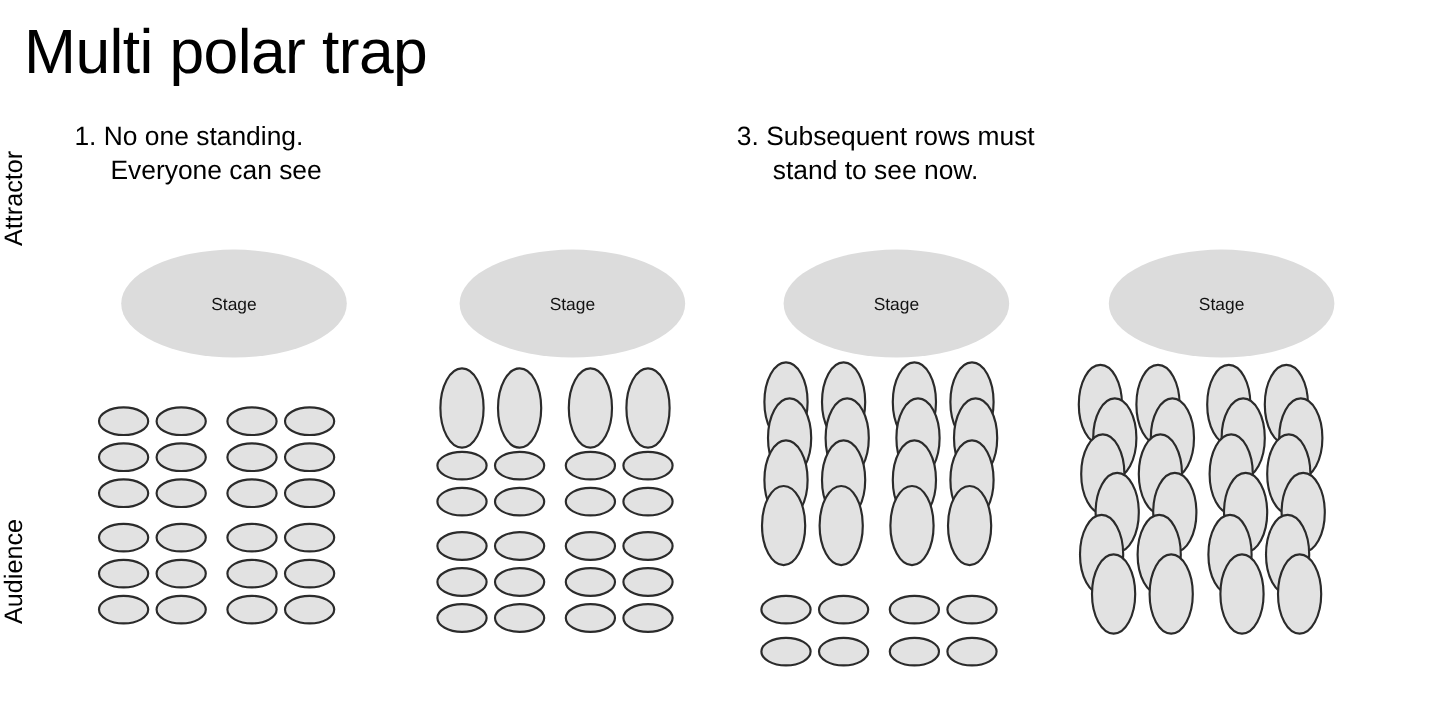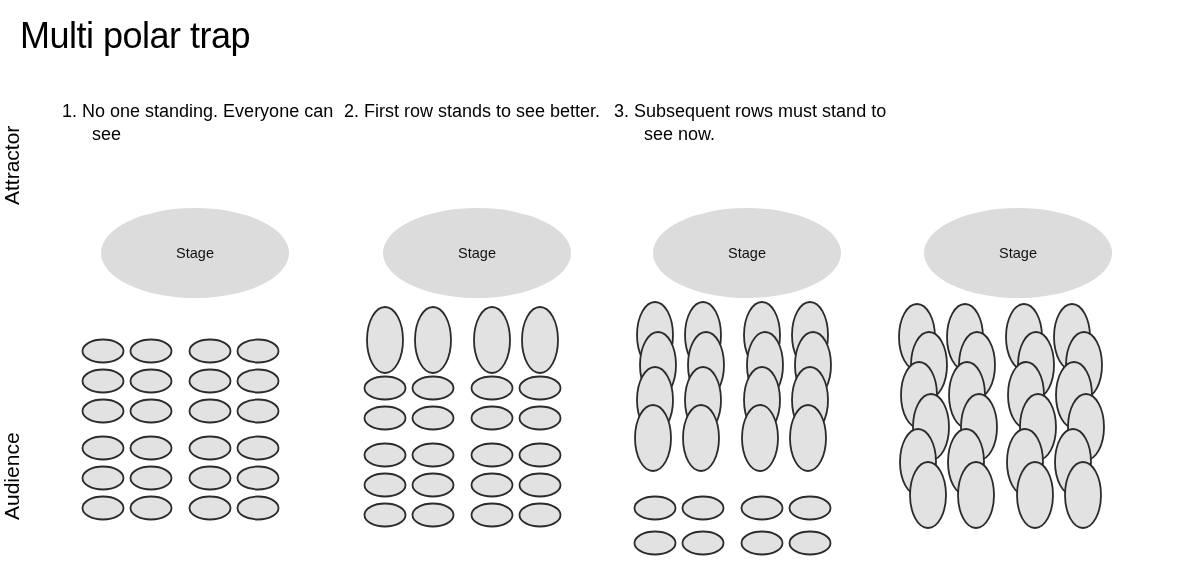--- a/index.html
+++ b/index.html
@@ -12,21 +12,21 @@
     height: 587px;
     font-family: "Liberation Sans", sans-serif;
     color: #000000;
     overflow: hidden;
     position: relative;
   }
   #page-title {
     position: absolute;
     left: 20px;
     top: 18px;
-    font-size: 36px;
+    font-size: 52px;
     font-weight: 400;
     letter-spacing: -0.5px;
     line-height: 1;
     white-space: nowrap;
   }
   .axis-label {
     position: absolute;
     left: 0px;
     font-size: 21px;
     font-weight: 400;
@@ -50,21 +50,21 @@
   #panel-1 { left: 48px; }
   #panel-2 { left: 330px; }
   #panel-3 { left: 600px; }
   #panel-4 { left: 868px; }
 
   .panel-caption {
     position: absolute;
     left: 14px;
     top: 0px;
     width: 258px;
-    font-size: 18px;
+    font-size: 22px;
     line-height: 1.26;
     font-weight: 400;
     padding-left: 30px;
     text-indent: -30px;
   }
   .stage-svg {
     position: absolute;
     left: 0;
     top: 0;
   }
@@ -115,21 +115,20 @@
       <ellipse cx="162" cy="378" rx="20.5" ry="11.5" fill="#e2e2e2" stroke="#2b2b2b" stroke-width="1.8"></ellipse>
       <ellipse cx="210" cy="378" rx="20.5" ry="11.5" fill="#e2e2e2" stroke="#2b2b2b" stroke-width="1.8"></ellipse>
       <ellipse cx="55" cy="408" rx="20.5" ry="11.5" fill="#e2e2e2" stroke="#2b2b2b" stroke-width="1.8"></ellipse>
       <ellipse cx="103" cy="408" rx="20.5" ry="11.5" fill="#e2e2e2" stroke="#2b2b2b" stroke-width="1.8"></ellipse>
       <ellipse cx="162" cy="408" rx="20.5" ry="11.5" fill="#e2e2e2" stroke="#2b2b2b" stroke-width="1.8"></ellipse>
       <ellipse cx="210" cy="408" rx="20.5" ry="11.5" fill="#e2e2e2" stroke="#2b2b2b" stroke-width="1.8"></ellipse>
     </svg>
 </div>
 
 <div class="panel" id="panel-2">
-  <div class="panel-caption">2. First row stands to see better.</div>
   <svg class="stage-svg" width="280" height="470">
     <ellipse cx="147" cy="153" rx="94" ry="45" fill="#dcdcdc"></ellipse>
     <text class="stage-label" x="147" y="158" text-anchor="middle">Stage</text>
   </svg>
   <svg class="seats-svg" width="280" height="470" id="seats-2">
       <ellipse cx="55" cy="240" rx="18" ry="33" fill="#e2e2e2" stroke="#2b2b2b" stroke-width="1.8"></ellipse>
       <ellipse cx="103" cy="240" rx="18" ry="33" fill="#e2e2e2" stroke="#2b2b2b" stroke-width="1.8"></ellipse>
       <ellipse cx="162" cy="240" rx="18" ry="33" fill="#e2e2e2" stroke="#2b2b2b" stroke-width="1.8"></ellipse>
       <ellipse cx="210" cy="240" rx="18" ry="33" fill="#e2e2e2" stroke="#2b2b2b" stroke-width="1.8"></ellipse>
       <ellipse cx="55" cy="288" rx="20.5" ry="11.5" fill="#e2e2e2" stroke="#2b2b2b" stroke-width="1.8"></ellipse>

